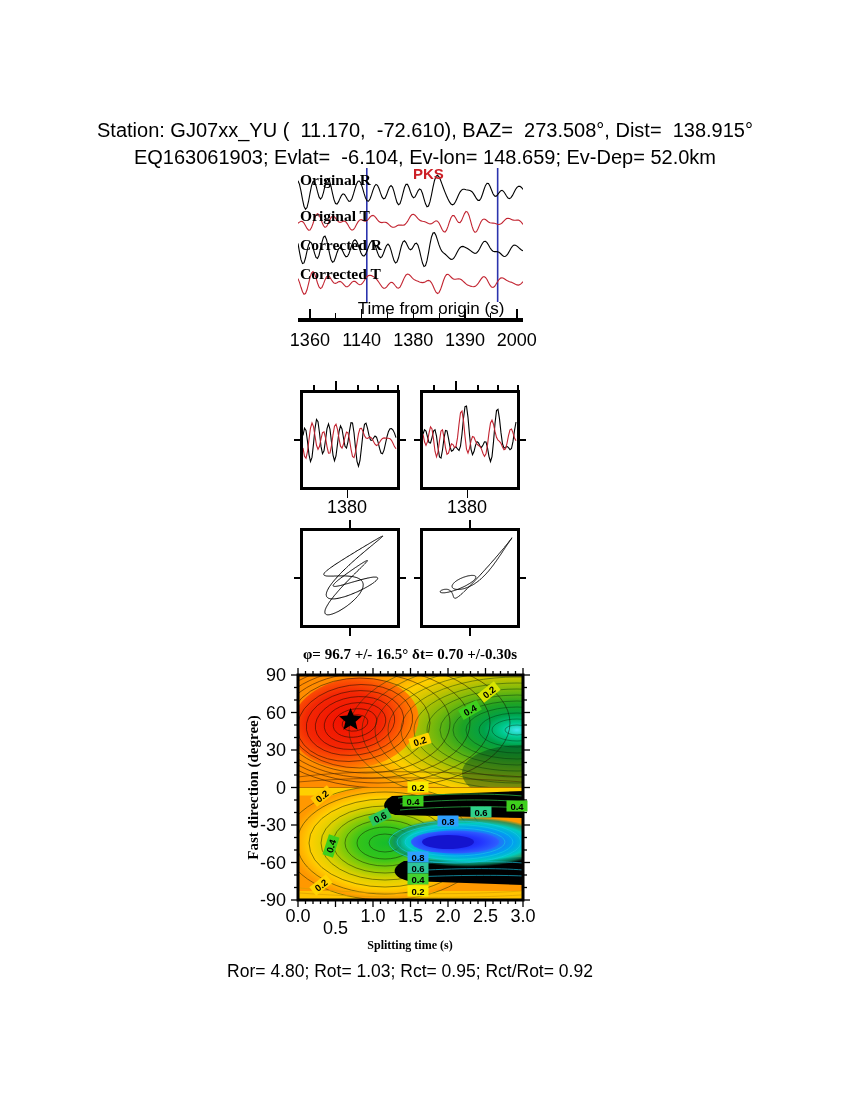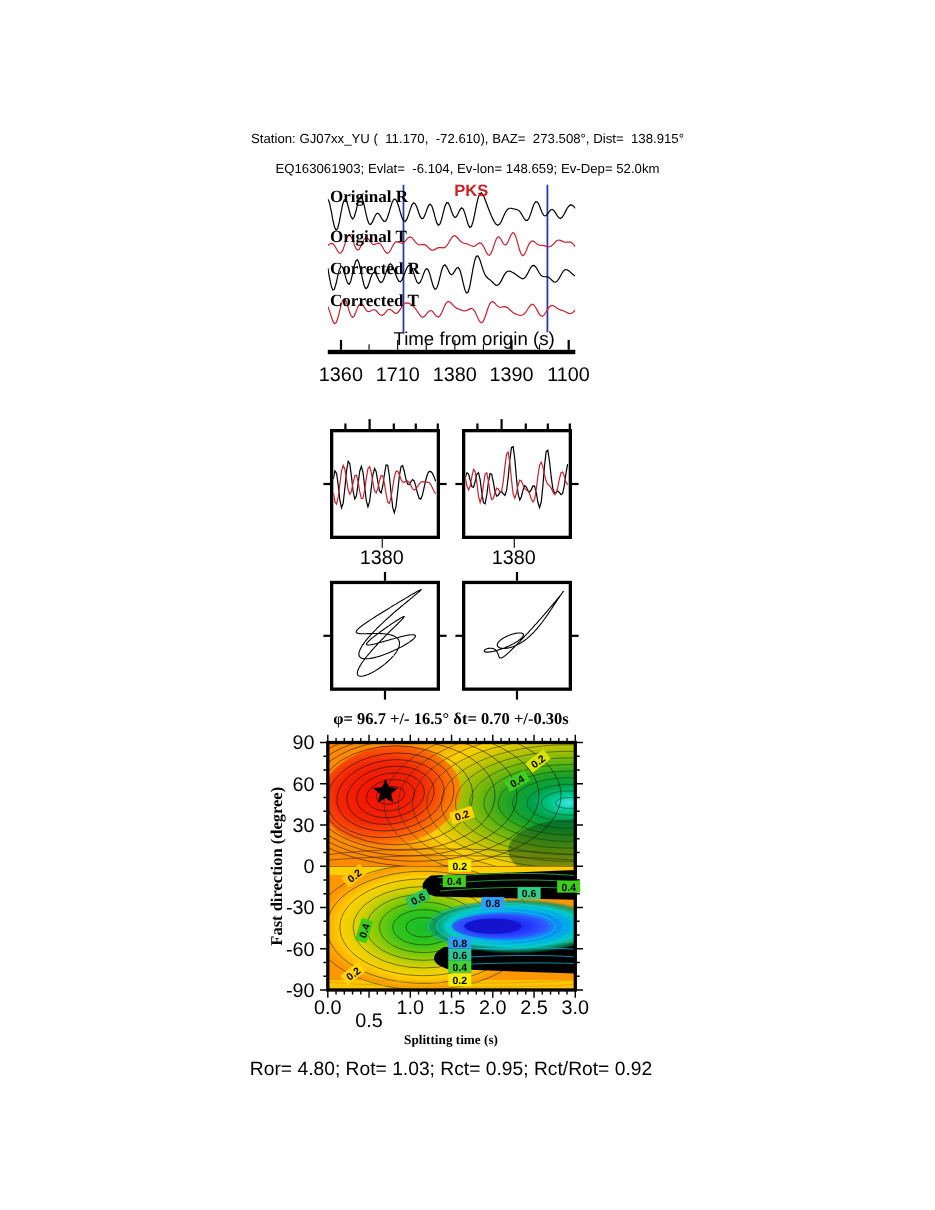--- a/index.html
+++ b/index.html
@@ -3,21 +3,21 @@
 <meta charset="utf-8">
 <style>
   html,body{margin:0;padding:0}
   body{width:850px;height:1100px;position:relative;background:#fff;
        font-family:"Liberation Sans",sans-serif;color:#000;overflow:hidden}
   .abs{position:absolute}
   .tk{position:absolute;background:#000}
   .tlabel{position:absolute;font-size:18px;text-align:center;white-space:nowrap}
   .trl{position:absolute;font-family:"Liberation Serif",serif;font-weight:bold;
        font-size:15.5px;white-space:nowrap}
-  .hdr{position:absolute;left:0;width:850px;text-align:center;font-size:12px;white-space:pre}
+  .hdr{position:absolute;left:0;width:850px;text-align:center;font-size:20px;white-space:pre}
   .panelbox{position:absolute;width:100px;height:100px;border:3px solid #000;
             box-sizing:border-box;background:#fff}
   .panelbox svg{display:block}
   #axis-title{position:absolute;left:306px;top:299px;width:250px;text-align:center;font-size:17px}
   #c-title{position:absolute;left:280px;top:646px;width:260px;text-align:center;
            font-family:"Liberation Serif",serif;font-weight:bold;font-size:15px;white-space:nowrap}
   #c-ylabel{position:absolute;left:168px;top:779px;width:170px;height:17px;text-align:center;
             font-family:"Liberation Serif",serif;font-weight:bold;font-size:15px;
             transform:rotate(-90deg);white-space:nowrap}
   #c-xlabel{position:absolute;left:310px;top:938px;width:200px;text-align:center;
@@ -381,27 +381,27 @@
 <div id="footer-line">Ror= 4.80; Rot= 1.03; Rct= 0.95; Rct/Rot= 0.92</div>
 
 <div id="overlay" class="abs" style="left:0;top:0;width:850px;height:1100px;pointer-events:none">
     <div class="trl" style="left: 300px; top: 171px;">Original R</div>
     <div class="trl" style="left: 300px; top: 207px;">Original T</div>
     <div class="trl" style="left: 300px; top: 236px;">Corrected R</div>
     <div class="trl" style="left: 300px; top: 265px;">Corrected T</div>
     <div style="position: absolute; background: rgb(0, 0, 0); left: 309.147px; top: 309px; width: 1.5px; height: 9px;"></div>
     <div class="tlabel" style="left: 287.897px; top: 330px; width: 44px;">1360</div>
     <div style="position: absolute; background: rgb(0, 0, 0); left: 360.871px; top: 309px; width: 1.5px; height: 9px;"></div>
-    <div class="tlabel" style="left: 339.621px; top: 330px; width: 44px;">1710</div>
+    <div class="tlabel" style="left: 339.621px; top: 330px; width: 44px;">1140</div>
     <div style="position: absolute; background: rgb(0, 0, 0); left: 412.595px; top: 309px; width: 1.5px; height: 9px;"></div>
     <div class="tlabel" style="left: 391.345px; top: 330px; width: 44px;">1380</div>
     <div style="position: absolute; background: rgb(0, 0, 0); left: 464.319px; top: 309px; width: 1.5px; height: 9px;"></div>
     <div class="tlabel" style="left: 443.069px; top: 330px; width: 44px;">1390</div>
     <div style="position: absolute; background: rgb(0, 0, 0); left: 516.043px; top: 309px; width: 1.5px; height: 9px;"></div>
-    <div class="tlabel" style="left: 494.793px; top: 330px; width: 44px;">1100</div>
+    <div class="tlabel" style="left: 494.793px; top: 330px; width: 44px;">2000</div>
     <div style="position: absolute; background: rgb(0, 0, 0); left: 335.259px; top: 313px; width: 1px; height: 5px;"></div>
     <div style="position: absolute; background: rgb(0, 0, 0); left: 386.983px; top: 313px; width: 1px; height: 5px;"></div>
     <div style="position: absolute; background: rgb(0, 0, 0); left: 438.707px; top: 313px; width: 1px; height: 5px;"></div>
     <div style="position: absolute; background: rgb(0, 0, 0); left: 490.431px; top: 313px; width: 1px; height: 5px;"></div>
     <div style="position: absolute; background: rgb(0, 0, 0); left: 313px; top: 385px; width: 1.5px; height: 5px;"></div>
     <div style="position: absolute; background: rgb(0, 0, 0); left: 335px; top: 381px; width: 1.5px; height: 9px;"></div>
     <div style="position: absolute; background: rgb(0, 0, 0); left: 357px; top: 385px; width: 1.5px; height: 5px;"></div>
     <div style="position: absolute; background: rgb(0, 0, 0); left: 377px; top: 385px; width: 1.5px; height: 5px;"></div>
     <div style="position: absolute; background: rgb(0, 0, 0); left: 397px; top: 385px; width: 1.5px; height: 5px;"></div>
     <div style="position: absolute; background: rgb(0, 0, 0); left: 346.5px; top: 490px; width: 1.5px; height: 8px;"></div>

